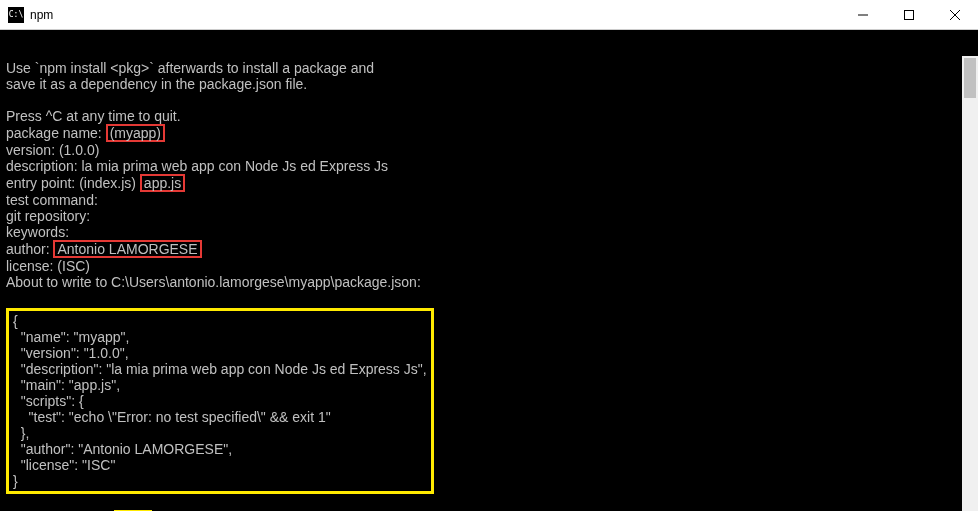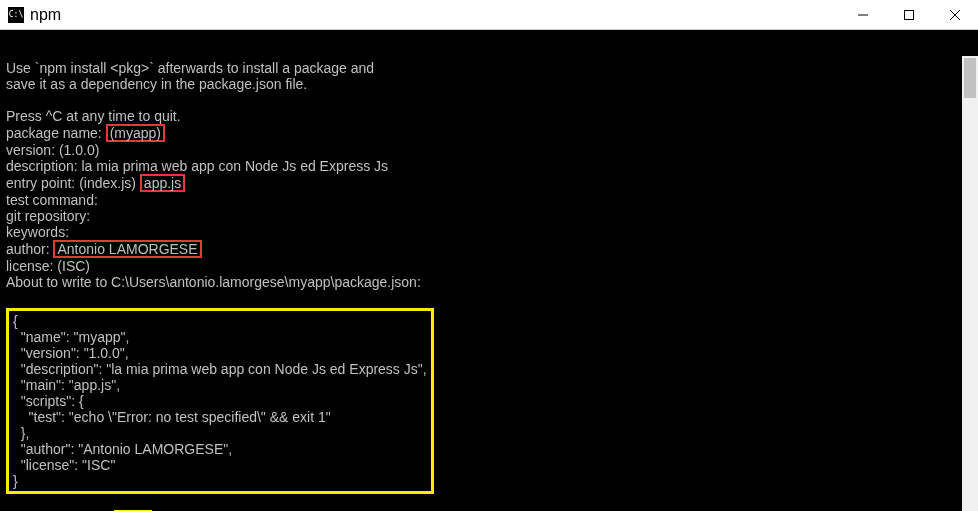--- a/index.html
+++ b/index.html
@@ -27,21 +27,21 @@
     background: #000;
     display: flex;
     align-items: center;
     justify-content: center;
     font-size: 8px;
     color: #fff;
     font-family: monospace;
   }
   .titlebar-title {
     font-family: "Segoe UI", sans-serif;
-    font-size: 16px;
+    font-size: 12px;
     color: #000;
     flex: 1;
   }
   .win-controls {
     display: flex;
     height: 100%;
   }
   .win-btn {
     width: 46px;
     height: 100%;

